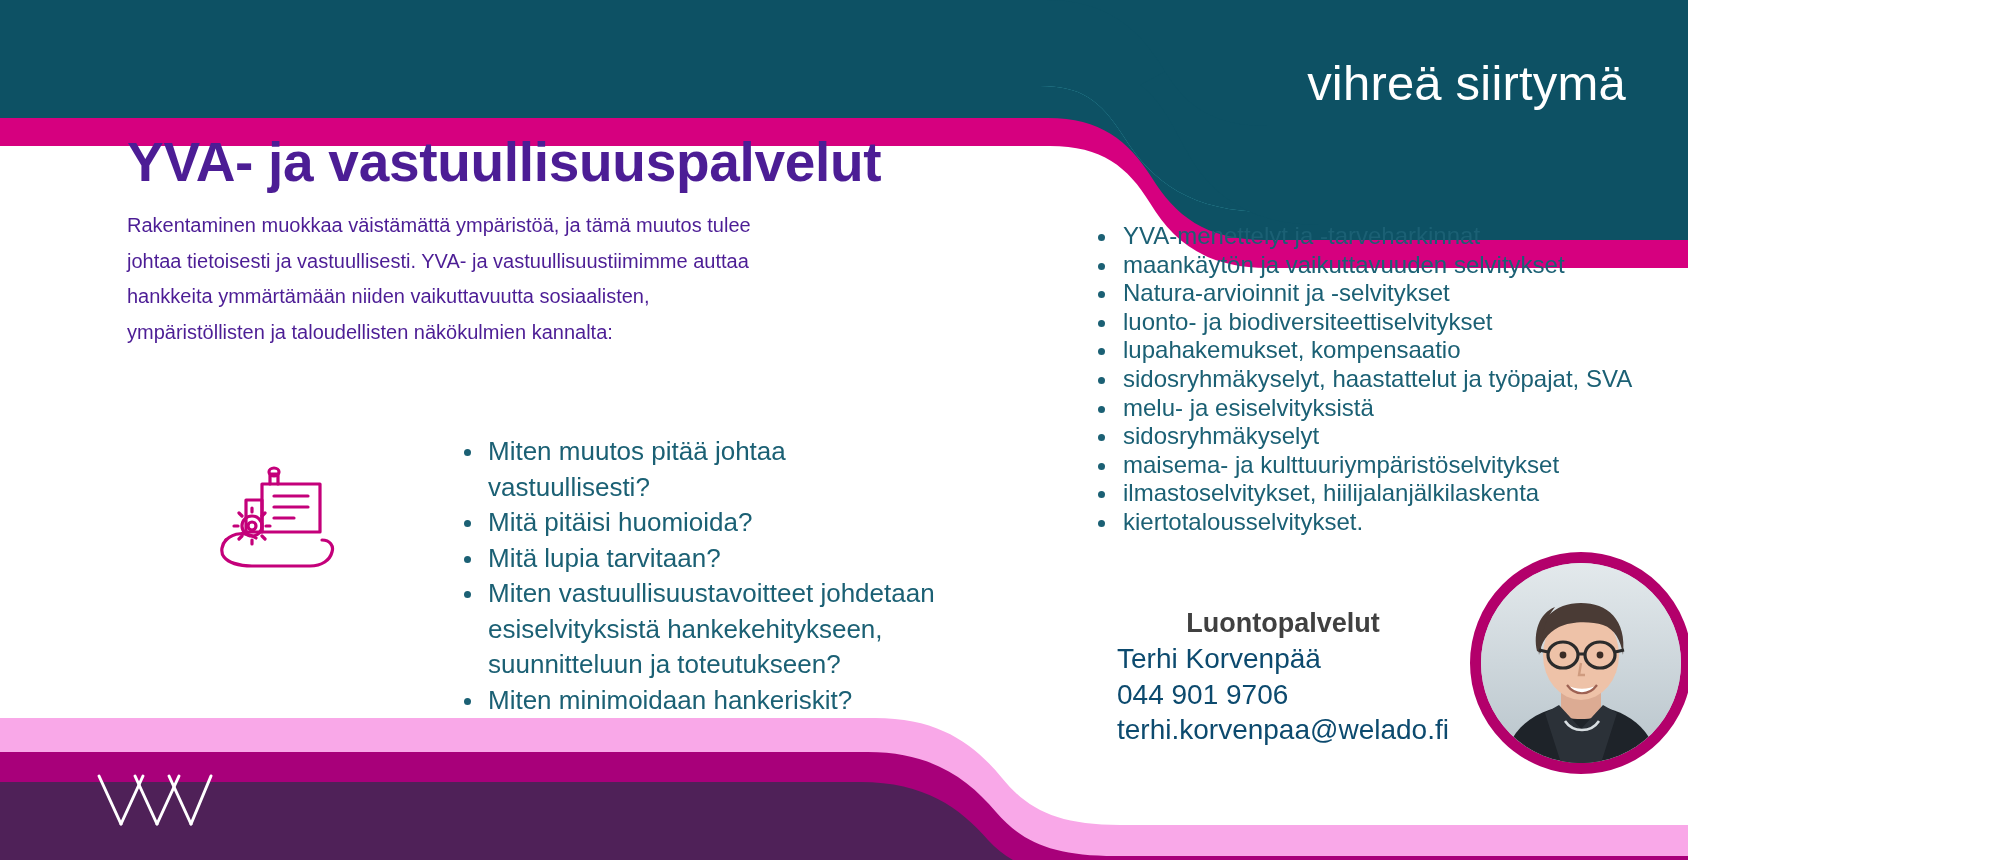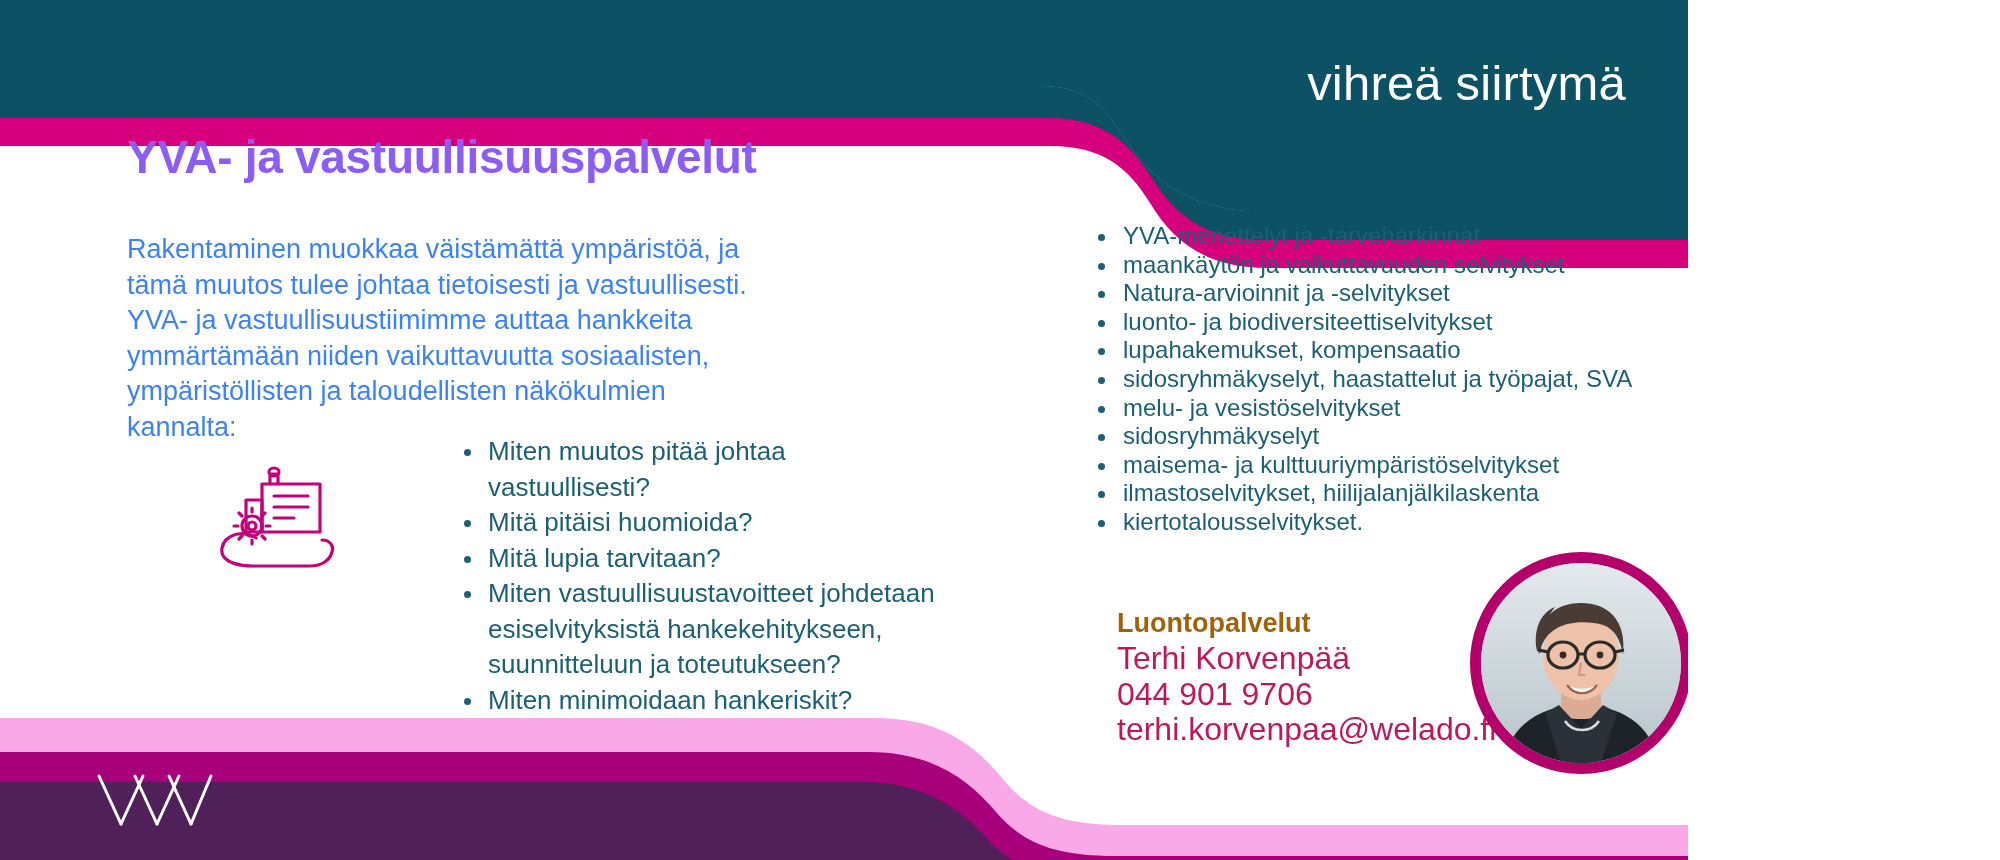--- a/index.html
+++ b/index.html
@@ -31,37 +31,37 @@
     letter-spacing:0.2px;
     white-space:nowrap;
     z-index:5;
   }
 
   
   .headline {
     position:absolute;
     left:127px;
     top:130px;
-    font-size:46px;
+    font-size:55px;
     font-weight:bold;
-    color:#8b5cf6;
+    color:#4c1d95;
     letter-spacing:-0.3px;
     white-space:nowrap;
     z-index:4;
   }
 
   
   .intro {
     position:absolute;
     left:127px;
-    top:232px;
+    top:208px;
     width:640px;
-    font-size:27px;
+    font-size:20px;
     line-height:35.5px;
-    color:#3b82f6;
+    color:#4c1d95;
     z-index:4;
   }
   .intro p { margin:0; }
 
   
   .questions {
     position:absolute;
     left:459px;
     top:434px;
     width:480px;
@@ -124,26 +124,27 @@
   
   .contact {
     position:absolute;
     left:1117px;
     top:605px;
     z-index:6;
   }
   .contact .team {
     font-size:27px;
     font-weight:bold;
-    color:#a16207;
+    color:#404040;
     line-height:36px;
+    text-align:center;
   }
   .contact .line {
-    font-size:32px;
-    color:#be185d;
+    font-size:28px;
+    color:#0c4a6e;
     line-height:35.5px;
   }
 
   
   .portrait {
     position:absolute;
     left:1470px;
     top:552px;
     width:222px;
     height:222px;
@@ -290,21 +291,21 @@
   </div>
 
   <div class="services">
     <ul>
       <li>YVA-menettelyt ja -tarveharkinnat</li>
       <li>maankäytön ja vaikuttavuuden selvitykset</li>
       <li>Natura-arvioinnit ja -selvitykset</li>
       <li>luonto- ja biodiversiteettiselvitykset</li>
       <li>lupahakemukset, kompensaatio</li>
       <li>sidosryhmäkyselyt, haastattelut ja työpajat, SVA</li>
-      <li>melu- ja vesistöselvitykset</li>
+      <li>melu- ja esiselvityksistä</li>
       <li>sidosryhmäkyselyt</li>
       <li>maisema- ja kulttuuriympäristöselvitykset</li>
       <li>ilmastoselvitykset, hiilijalanjälkilaskenta</li>
       <li>kiertotalousselvitykset.</li>
     </ul>
   </div>
 
   <div class="contact">
     <div class="team">Luontopalvelut</div>
     <div class="line">Terhi Korvenpää</div>

